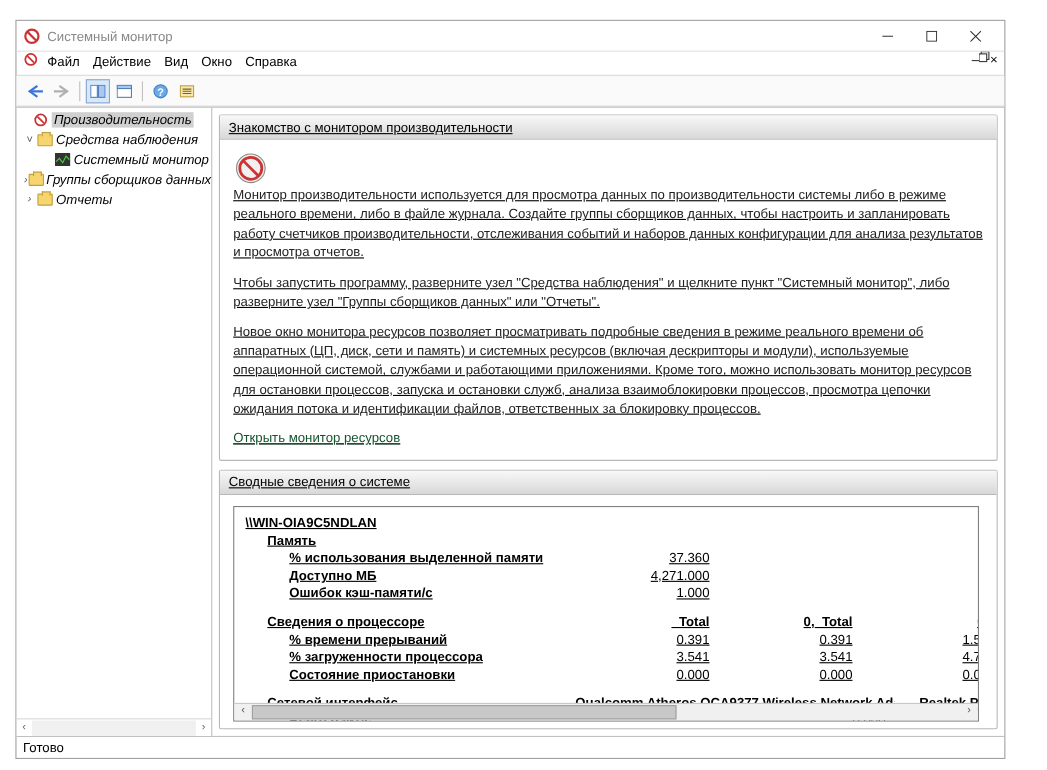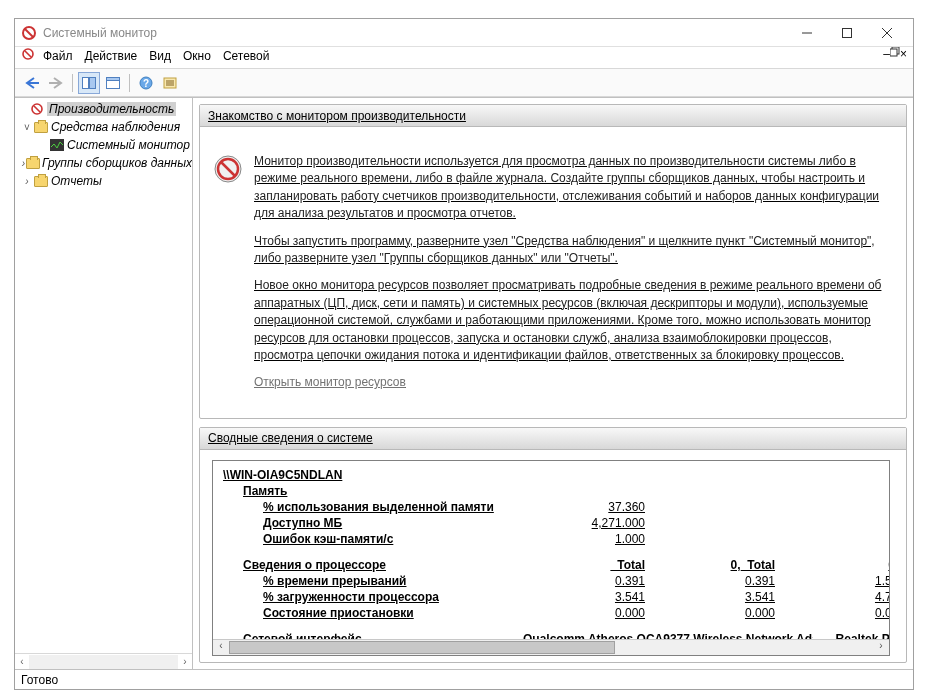--- a/index.html
+++ b/index.html
@@ -23,25 +23,25 @@
 .tree .ticon { width: 16px; height: 16px; display: flex; align-items: center; justify-content: center; margin-right: 2px; }
 .tree .folder { width: 14px; height: 11px; background: #f7d56e; border: 1px solid #c0a040; border-radius: 1px; position: relative; }
 .tree .folder::before { content: ""; position: absolute; left: 3px; top: -3px; width: 6px; height: 3px; background: #f7d56e; border: 1px solid #c0a040; border-bottom: none; }
 .tree .sel { background: #d0d0d0; }
 .tree-scroll { height: 16px; border-top: 1px solid #d8d8d8; display: flex; align-items: center; font-size: 10px; color: #666; }
 .tree-scroll .arrow { width: 14px; text-align: center; }
 .tree-scroll .track { flex: 1; height: 14px; background: #f0f0f0; }
 .main { flex: 1; background: #fff; padding: 6px; display: flex; flex-direction: column; gap: 8px; overflow: hidden; text-decoration: underline; }
 .panel { border: 1px solid #b8b8b8; border-radius: 2px; display: flex; flex-direction: column; }
 .panel .ph { height: 22px; background: linear-gradient(#f8f8f8, #d8d8d8); border-bottom: 1px solid #b8b8b8; padding: 0 8px; font-size: 12px; display: flex; align-items: center; }
-.panel .pb { padding: 26px 12px; font-size: 12px; color: #222; display: flex; }
+.panel .pb { padding: 10px 12px; font-size: 12px; color: #222; display: flex; flex-direction: column; }
 .panel .pb .picon { width: 32px; height: 32px; margin-right: 10px; flex-shrink: 0; }
 .panel .pb .ptxt { flex: 1; line-height: 1.45; }
 .panel .pb p { margin-bottom: 10px; }
-.panel .pb a { color: #737373; text-decoration: underline; }
+.panel .pb a { color: #14532d; text-decoration: underline; }
 .summary-body { flex: 1; border: 1px solid #808080; margin: 10px 16px 6px 12px; overflow: hidden; font-size: 12px; position: relative; }
 .summary-inner { padding: 6px 10px; white-space: nowrap; overflow: hidden; }
 .row { display: flex; height: 16px; align-items: center; }
 .c1 { flex: 0 0 300px; overflow: hidden; }
 .c2, .c3, .c4 { flex: 0 0 130px; text-align: right; overflow: hidden; padding-right: 8px; }
 .c3w { flex: 0 0 290px; text-align: right; padding-right: 8px; overflow: hidden; }
 .c4w { flex: 0 0 190px; text-align: right; overflow: hidden; }
 .b { font-weight: bold; }
 .ind1 { padding-left: 20px; }
 .ind2 { padding-left: 40px; }
@@ -87,21 +87,21 @@
     <span class="icon">
       <svg width="14" height="14">
           <circle cx="7" cy="7" r="5" fill="none" stroke="#cc3333" stroke-width="1.6"></circle>
           <line x1="4" y1="4" x2="10" y2="10" stroke="#cc3333" stroke-width="1.6"></line>
         </svg>
     </span>
     <span class="mi">Файл</span>
     <span class="mi">Действие</span>
     <span class="mi">Вид</span>
     <span class="mi">Окно</span>
-    <span class="mi">Сетевой</span>
+    <span class="mi">Справка</span>
     <span class="spacer" style="flex:1"></span>
     <div class="wbtn-sm">–</div>
     <div class="wbtn-sm">
         <svg width="10" height="10">
           <rect x="2" y="0" width="7" height="7" fill="none" stroke="#333"></rect>
           <rect x="0" y="2" width="7" height="7" fill="#fff" stroke="#333"></rect>
         </svg>
       </div>
     <div class="wbtn-sm">×</div>
   </div>

